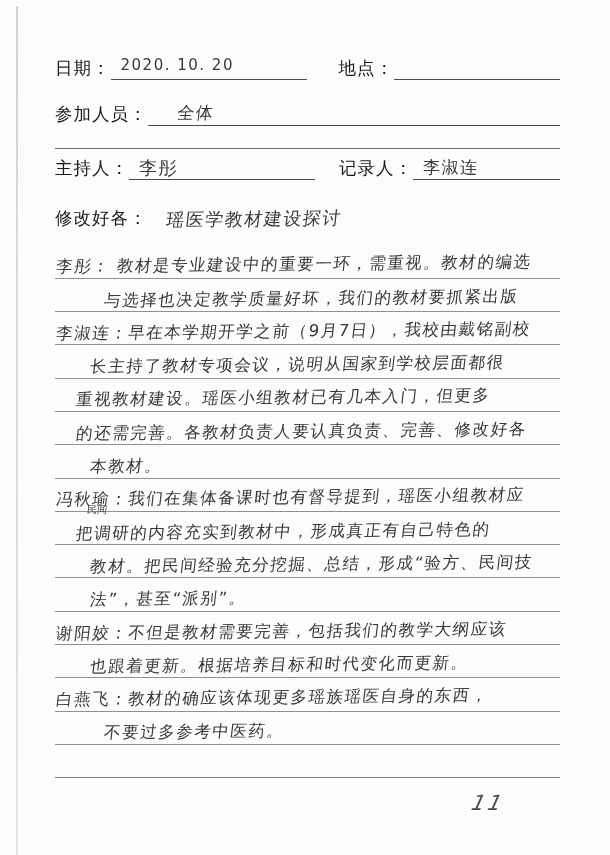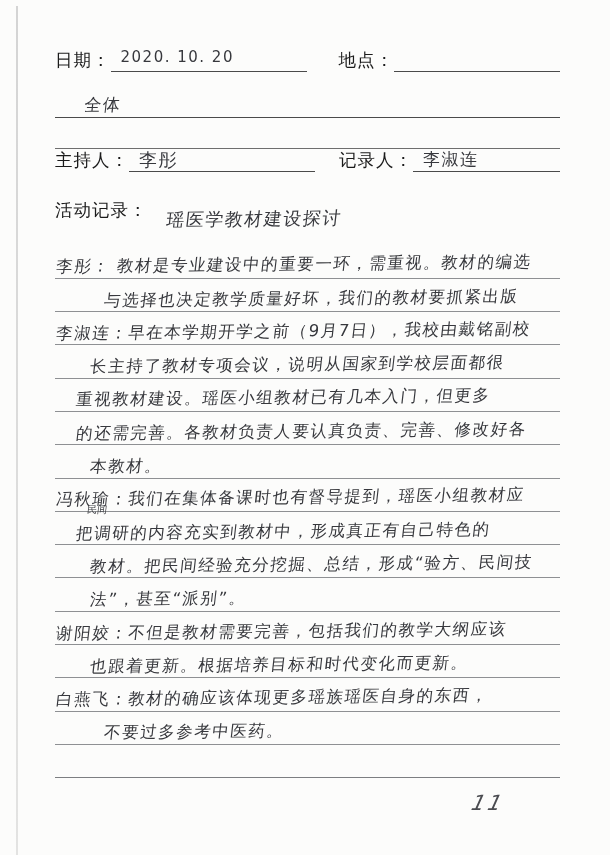--- a/index.html
+++ b/index.html
@@ -30,21 +30,21 @@
   }
 
   .field{
     display:inline-block;
     border-bottom:1.2px solid #4a4a4a;
     height:24px;vertical-align:bottom;
     padding:0 6px 1px 10px;
     box-sizing:border-box;
   }
 
-  .hrow{position:absolute;left:0;right:0;display:flex;align-items:flex-end;}
+  .hrow{position:absolute;left:0;right:0;display:flex;align-items:flex-end;margin-top:8px;}
   .row-date{top:48px;}
   .row-participants{top:94px;}
   .row-host{top:148px;}
   .row-record{top:198px;}
 
   .sep{position:absolute;left:0;right:0;height:0;border-top:1.3px solid #6e6e6e;}
   .sep1{top:148px;}
 
   .record-title{
     position:absolute;left:110px;top:208px;
@@ -96,41 +96,42 @@
         <span class="hand" style="font-size:15px;">2020. 10. 20</span>
       </span>
       <span style="width:32px;"></span>
       <span class="printed">地点：</span>
       <span class="field" style="flex:1;">
         <span class="hand"></span>
       </span>
     </div>
 
     <div class="hrow row-participants">
+      <span class="printed">参加人员：</span>
       <span class="field" style="flex:1;">
         <span class="hand" style="font-size:17px;padding-left:18px;display:inline-block;">全体</span>
       </span>
     </div>
 
     <div class="sep sep1"></div>
 
     <div class="hrow row-host">
       <span class="printed">主持人：</span>
       <span class="field" style="width:186px;">
         <span class="hand" style="font-size:18px;">李彤</span>
       </span>
       <span style="width:24px;"></span>
       <span class="printed">记录人：</span>
       <span class="field" style="flex:1;">
         <span class="hand" style="font-size:17px;">李淑连</span>
       </span>
     </div>
 
     <div class="hrow row-record">
-      <span class="printed">活动记录：</span>
+      <span class="printed">修改好各：</span>
     </div>
     <div class="record-title hand">瑶医学教材建设探讨</div>
 
     <div class="body-lines">
       <div class="ruled-row">
           <span class="hand">李彤：  教材是专业建设中的重要一环，需重视。教材的编选</span>
         </div>
       <div class="ruled-row i3">
           <span class="hand">与选择也决定教学质量好坏，我们的教材要抓紧出版</span>
         </div>

